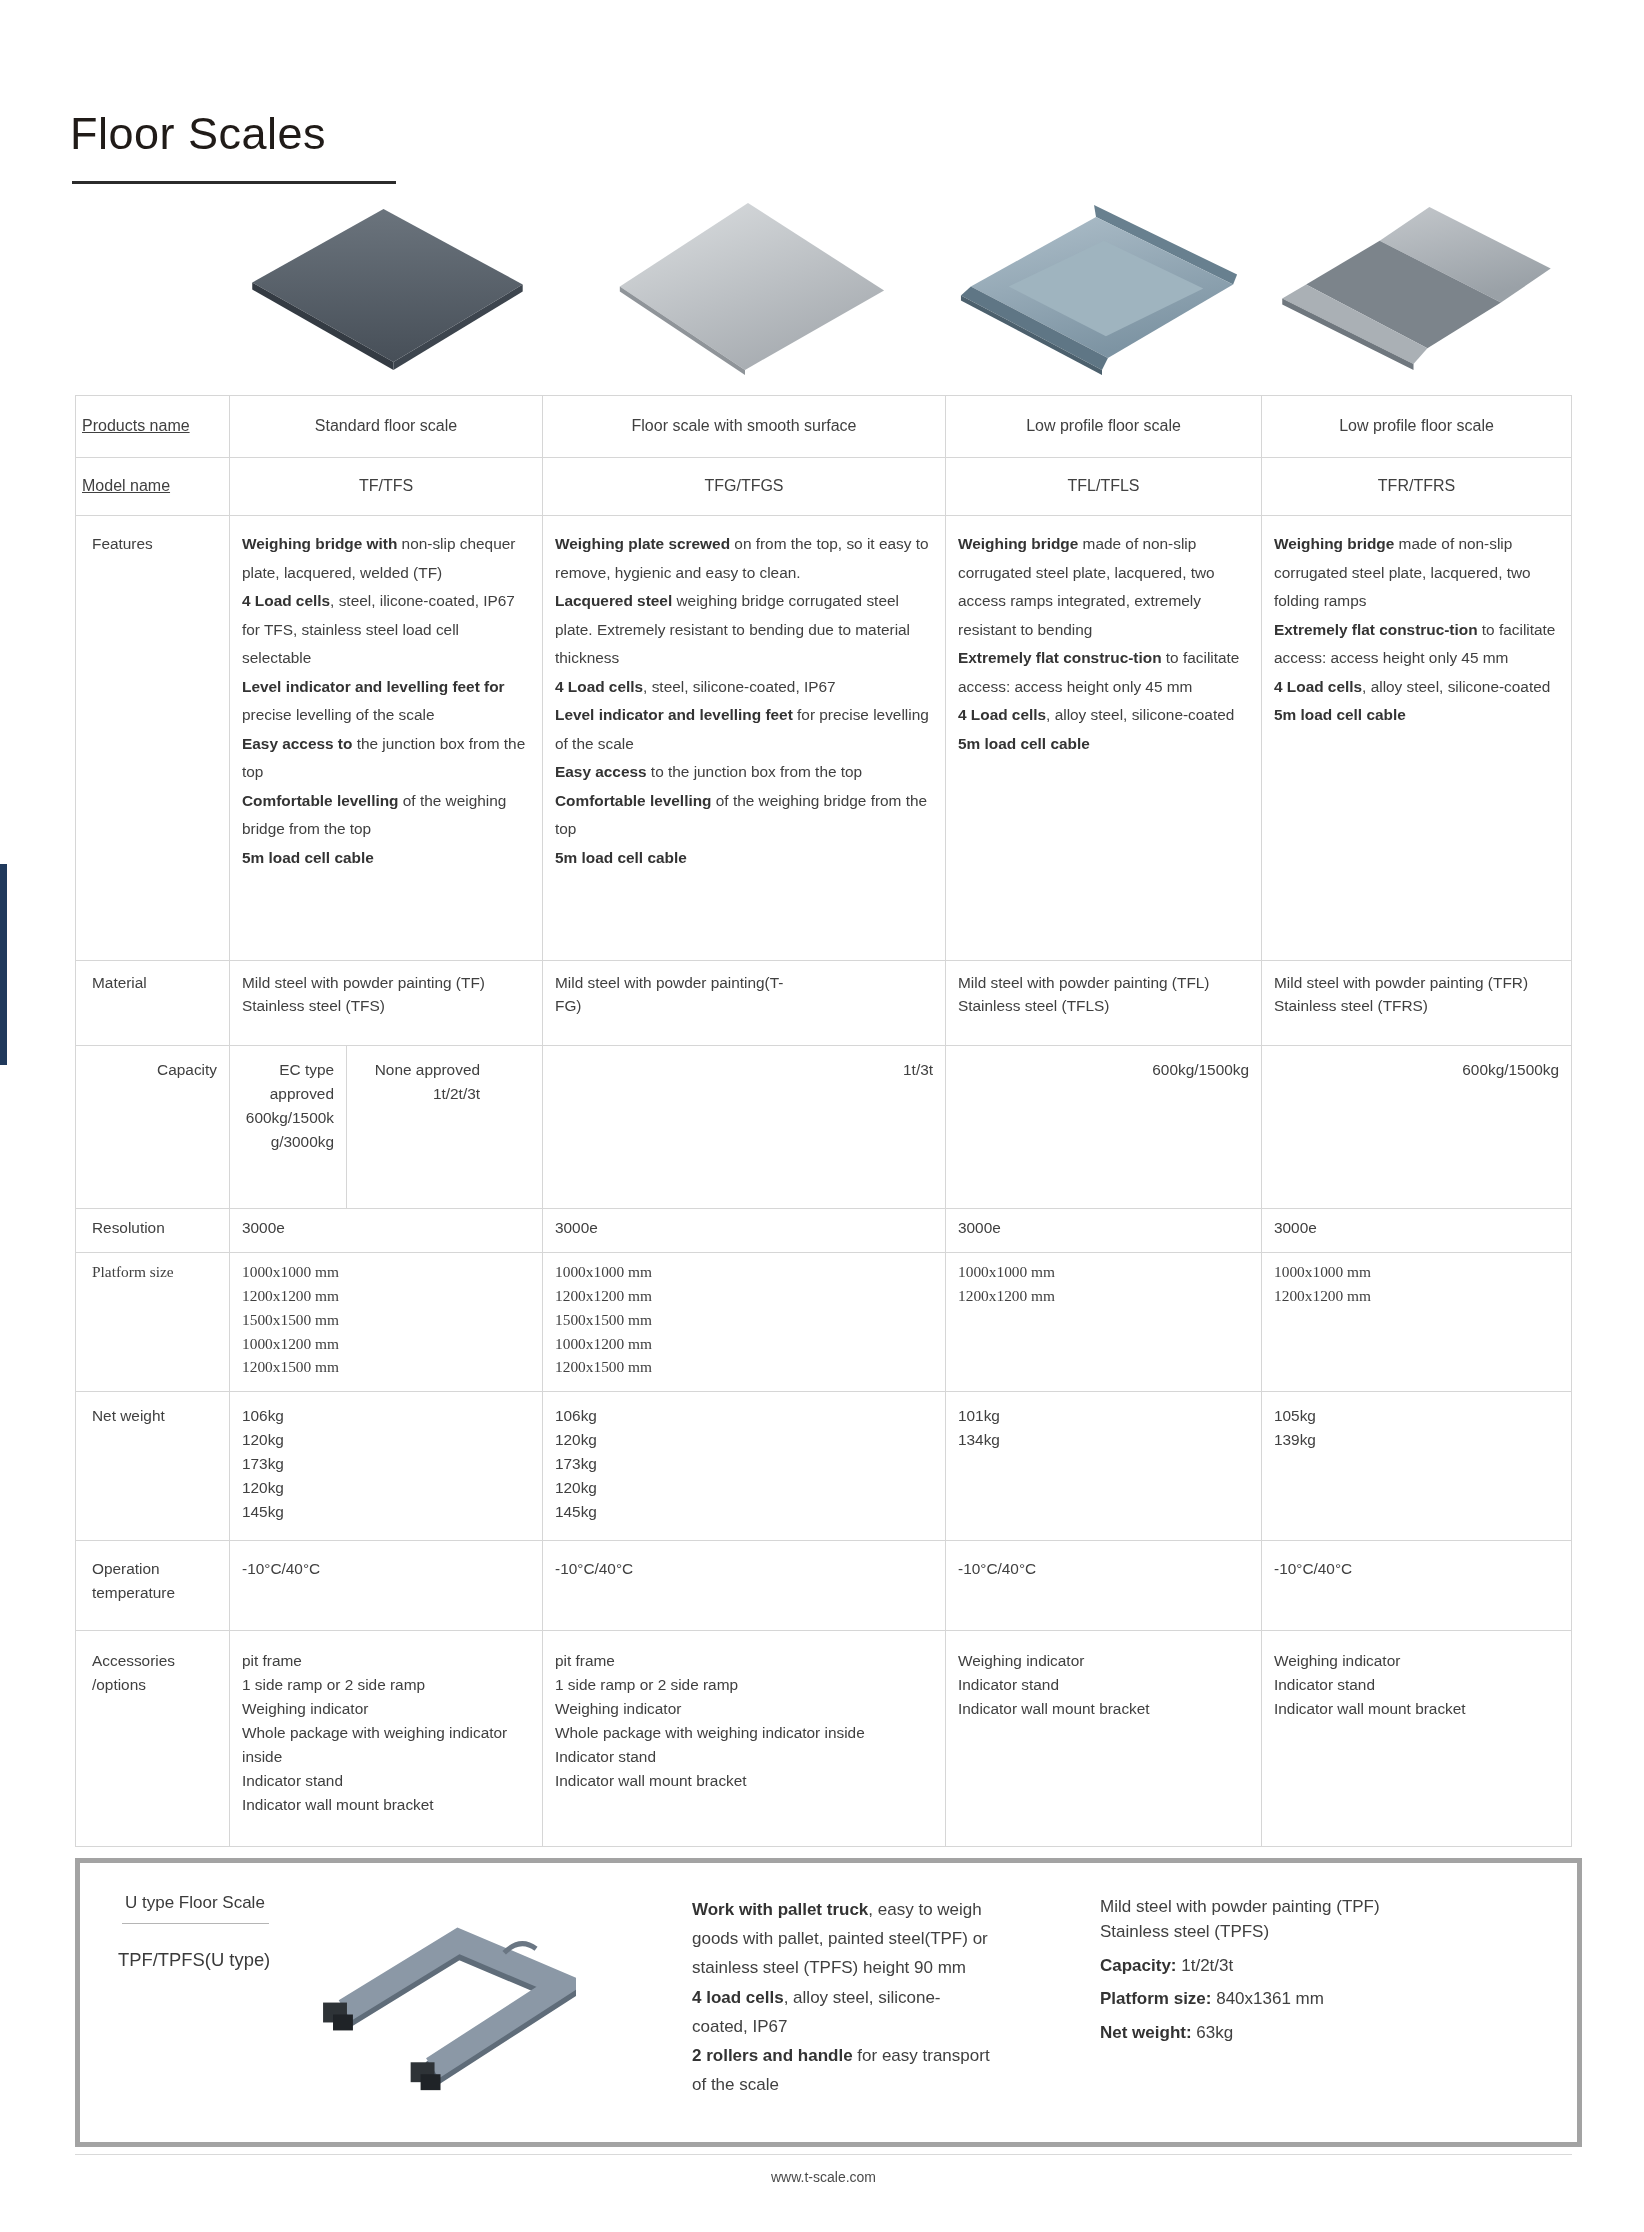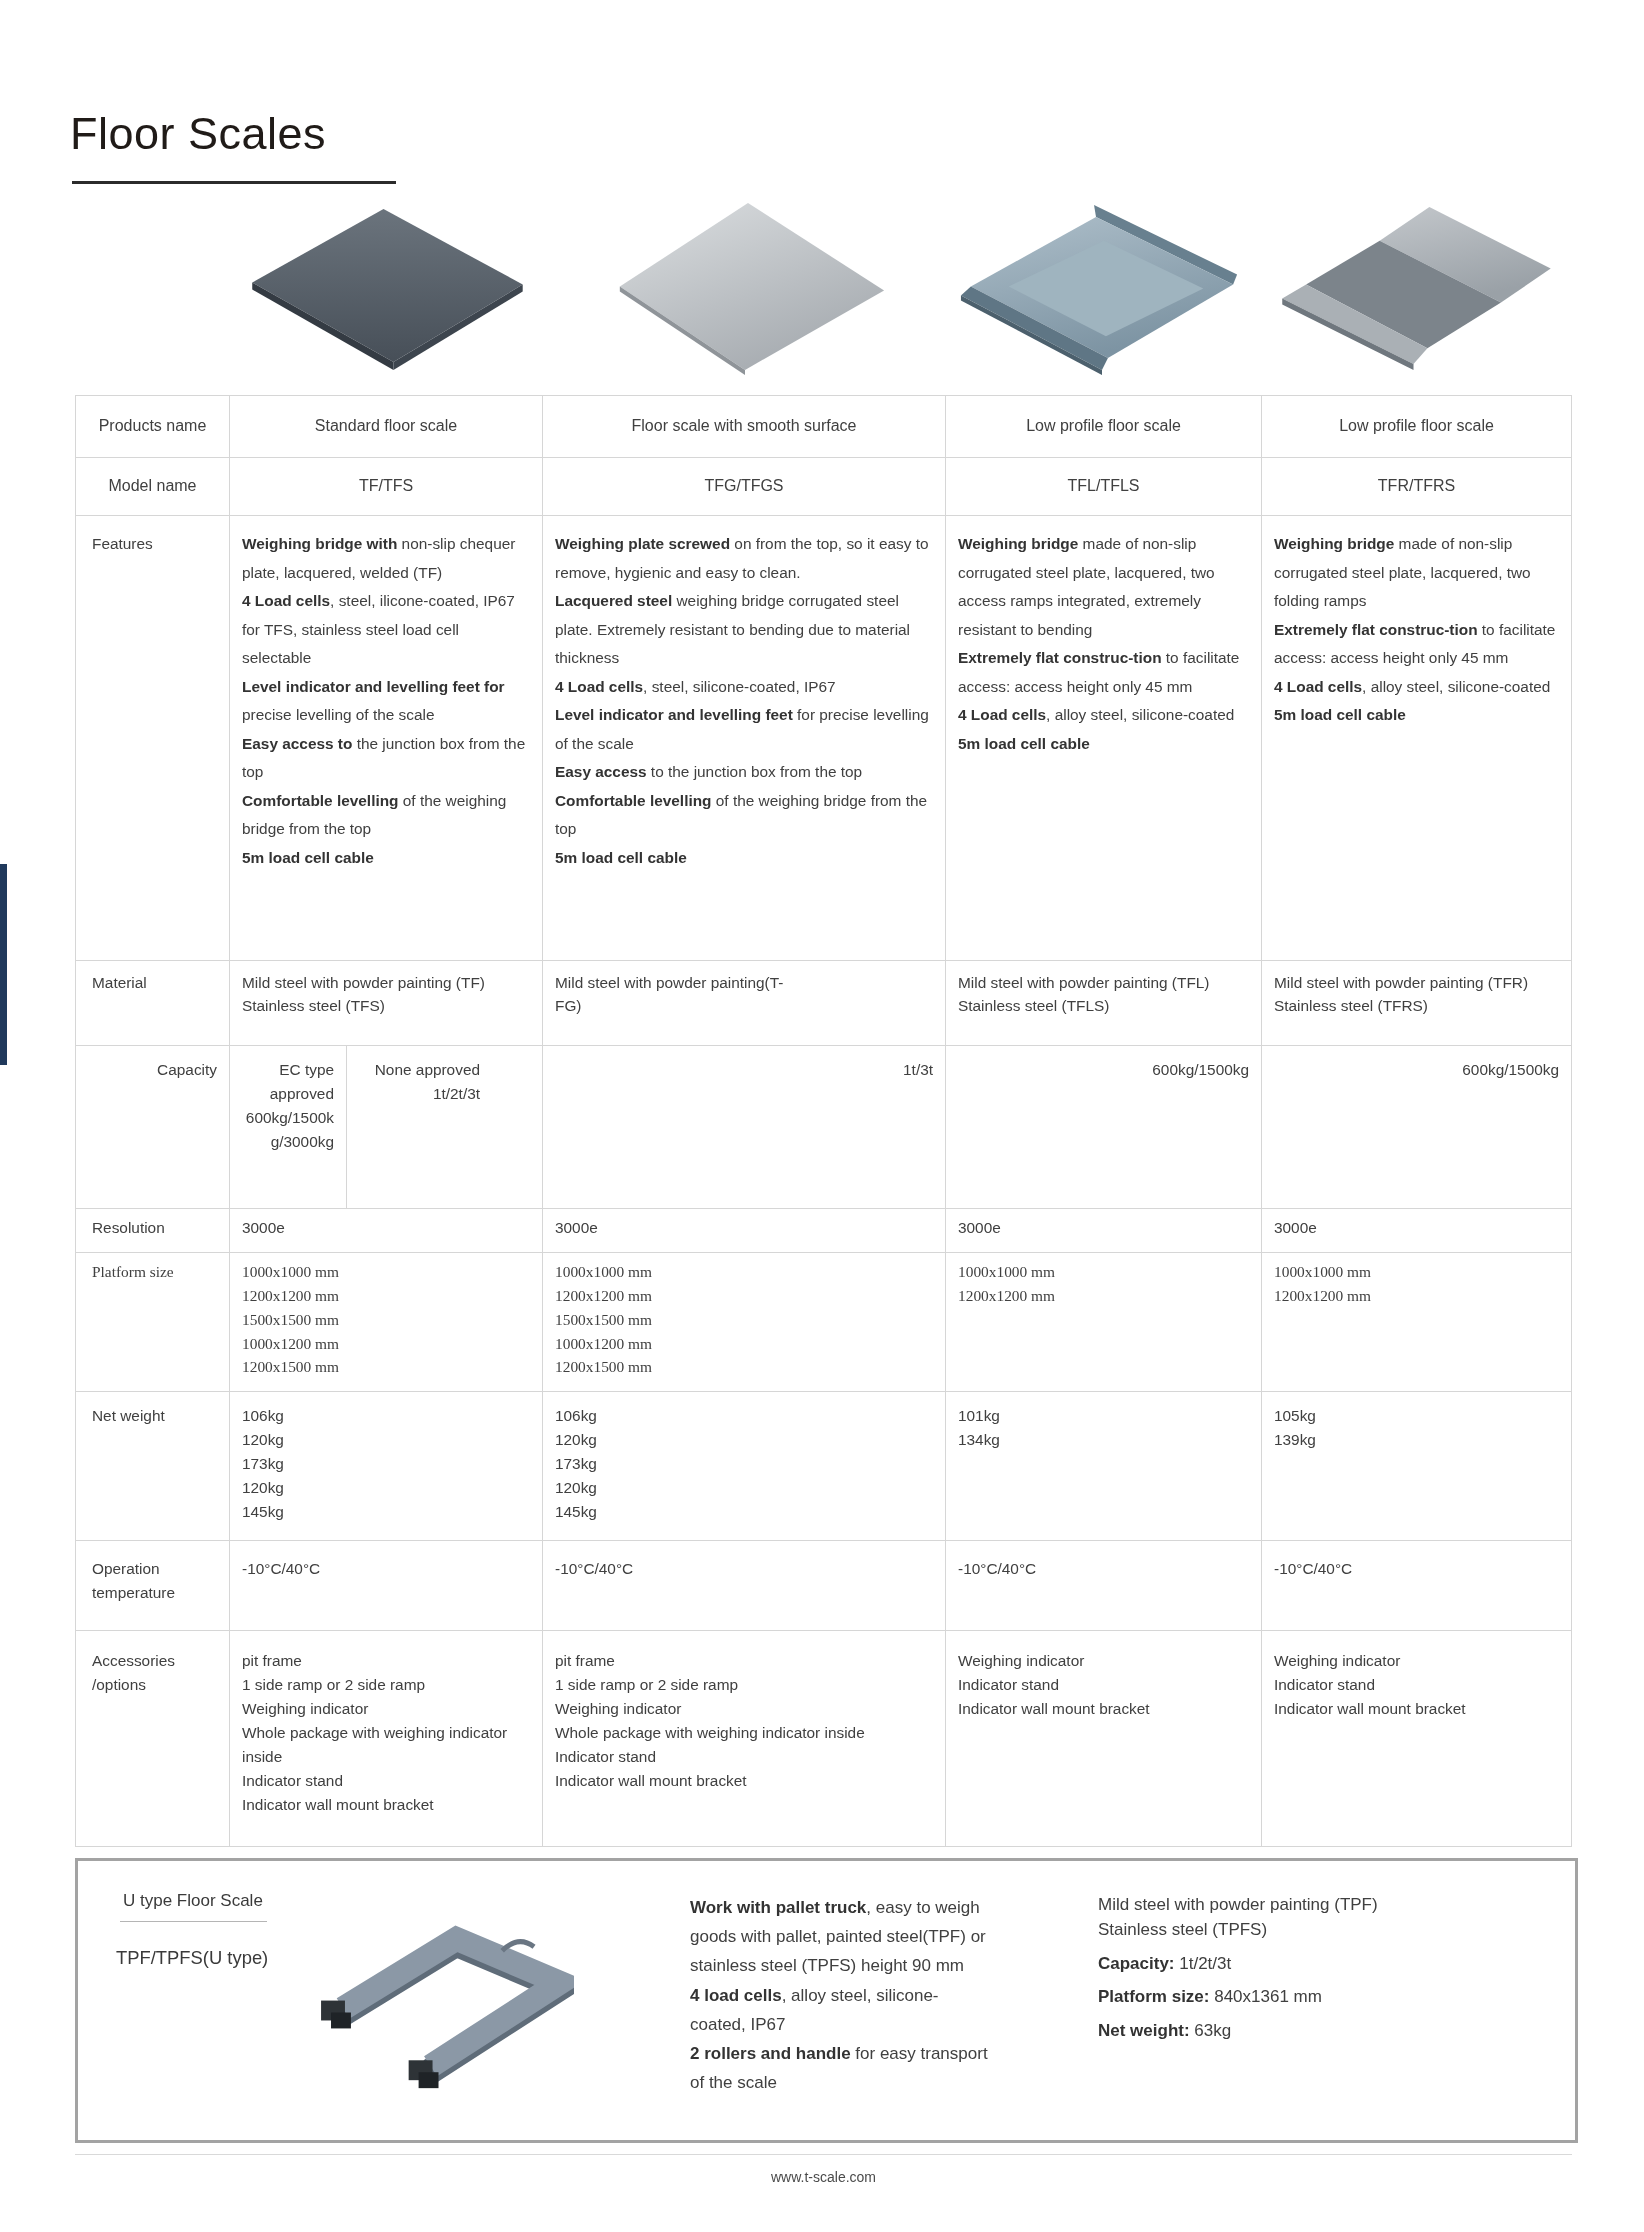--- a/index.html
+++ b/index.html
@@ -26,21 +26,21 @@
   table.spec {
     position:absolute; left:75px; top:383px; width:1497px;
     border-collapse:collapse; table-layout:fixed;
     font-size:15.4px; color:#404040;
   }
   .spec td { border:1px solid #d6d6d6; vertical-align:top; padding:12px 12px; line-height:1.55; }
   .spec b { font-weight:700; color:#333333; }
   .spec .lbl { padding-left:16px; }
   .spec .lbl-first { padding-left:6px; }
   .spec tr.r-products td, .spec tr.r-model td { vertical-align:middle; text-align:center; font-size:16px; padding:6px; }
-  .spec tr.r-products td.lbl-first, .spec tr.r-model td.lbl { text-align:center; }
+  .spec tr.r-products td.lbl-first, .spec tr.r-model td.lbl { text-align:left;text-decoration:underline; }
   .r-products { height:62px; }
   .r-model { height:58px; }
   .r-features { height:445px; }
   .r-features td { padding-top:14px; line-height:1.85; }
   .r-material { height:85px; }
   .r-material td { padding-top:10px; line-height:1.5; }
   .r-capacity { height:163px;text-align:right; }
   .r-resolution { height:40px; }
   .r-resolution td { padding-top:7px; }
   .r-platform { height:129px; }
@@ -48,21 +48,21 @@
   .r-netweight { height:149px; }
   .r-optemp { height:90px; }
   .r-optemp td { padding-top:16px; }
   .r-accessories { height:216px; }
   .r-accessories td { padding-top:18px; }
   .cap-ec div { max-width:96px; overflow-wrap:anywhere; }
   .cap-none div { max-width:121px; }
 
   .u-box {
     position:absolute; left:75px; top:1846px; width:1497px; height:279px;
-    border:3px solid #a3a3a3; background:#ffffff;
+    border:5px solid #a3a3a3; background:#ffffff;
   }
   .u-heading { position:absolute; left:45px; top:30px; font-size:17px; color:#3a3a3a; }
   .u-heading-line { position:absolute; left:42px; top:60px; width:147px; height:1px; background:#b5b5b5; }
   .u-model { position:absolute; left:38px; top:86px; font-size:18.4px; color:#3a3a3a; }
   .u-image { position:absolute; left:227px; top:48px; width:269px; height:209px; }
   .u-features { position:absolute; left:612px; top:32px; width:303px; font-size:17px; line-height:1.72; color:#404040; }
   .u-features b, .u-specs b { font-weight:700; color:#333333; }
   .u-specs { position:absolute; left:1020px; top:32px; width:438px; font-size:17px; line-height:1.4; color:#404040; }
   .u-specs .rt { margin-bottom:10px; }
   .u-specs .rt:first-child { margin-bottom:1px; }

